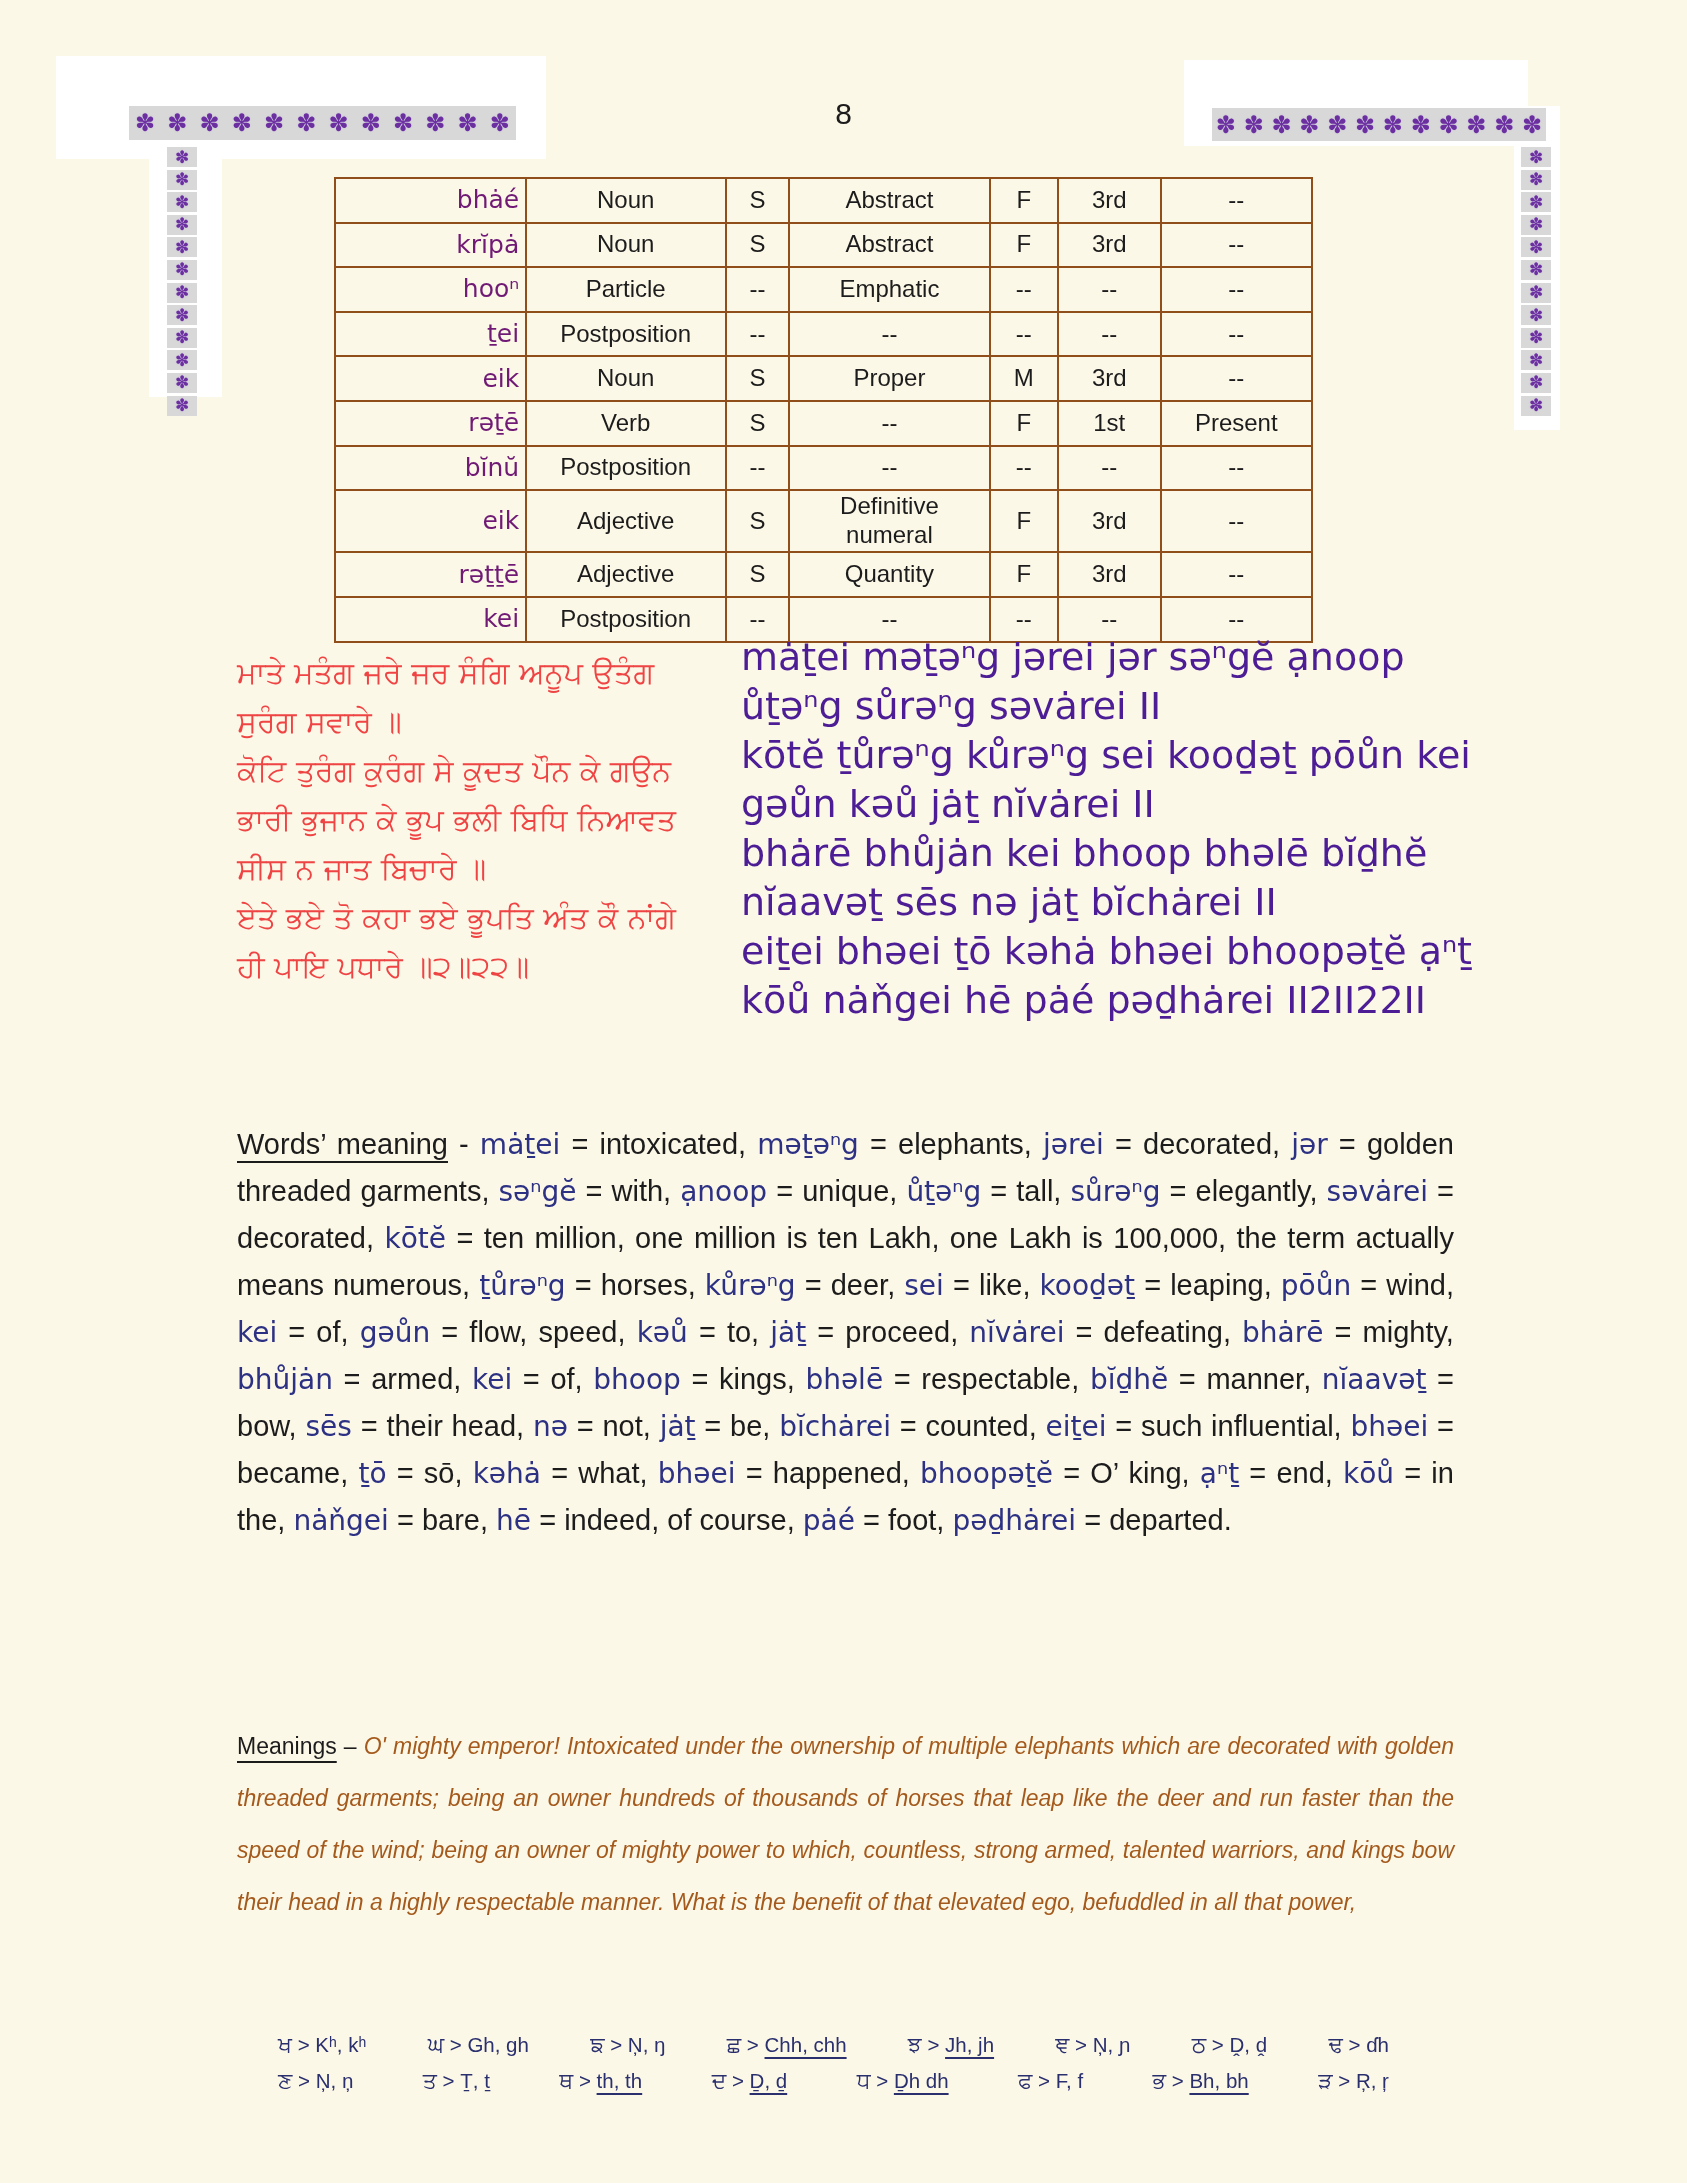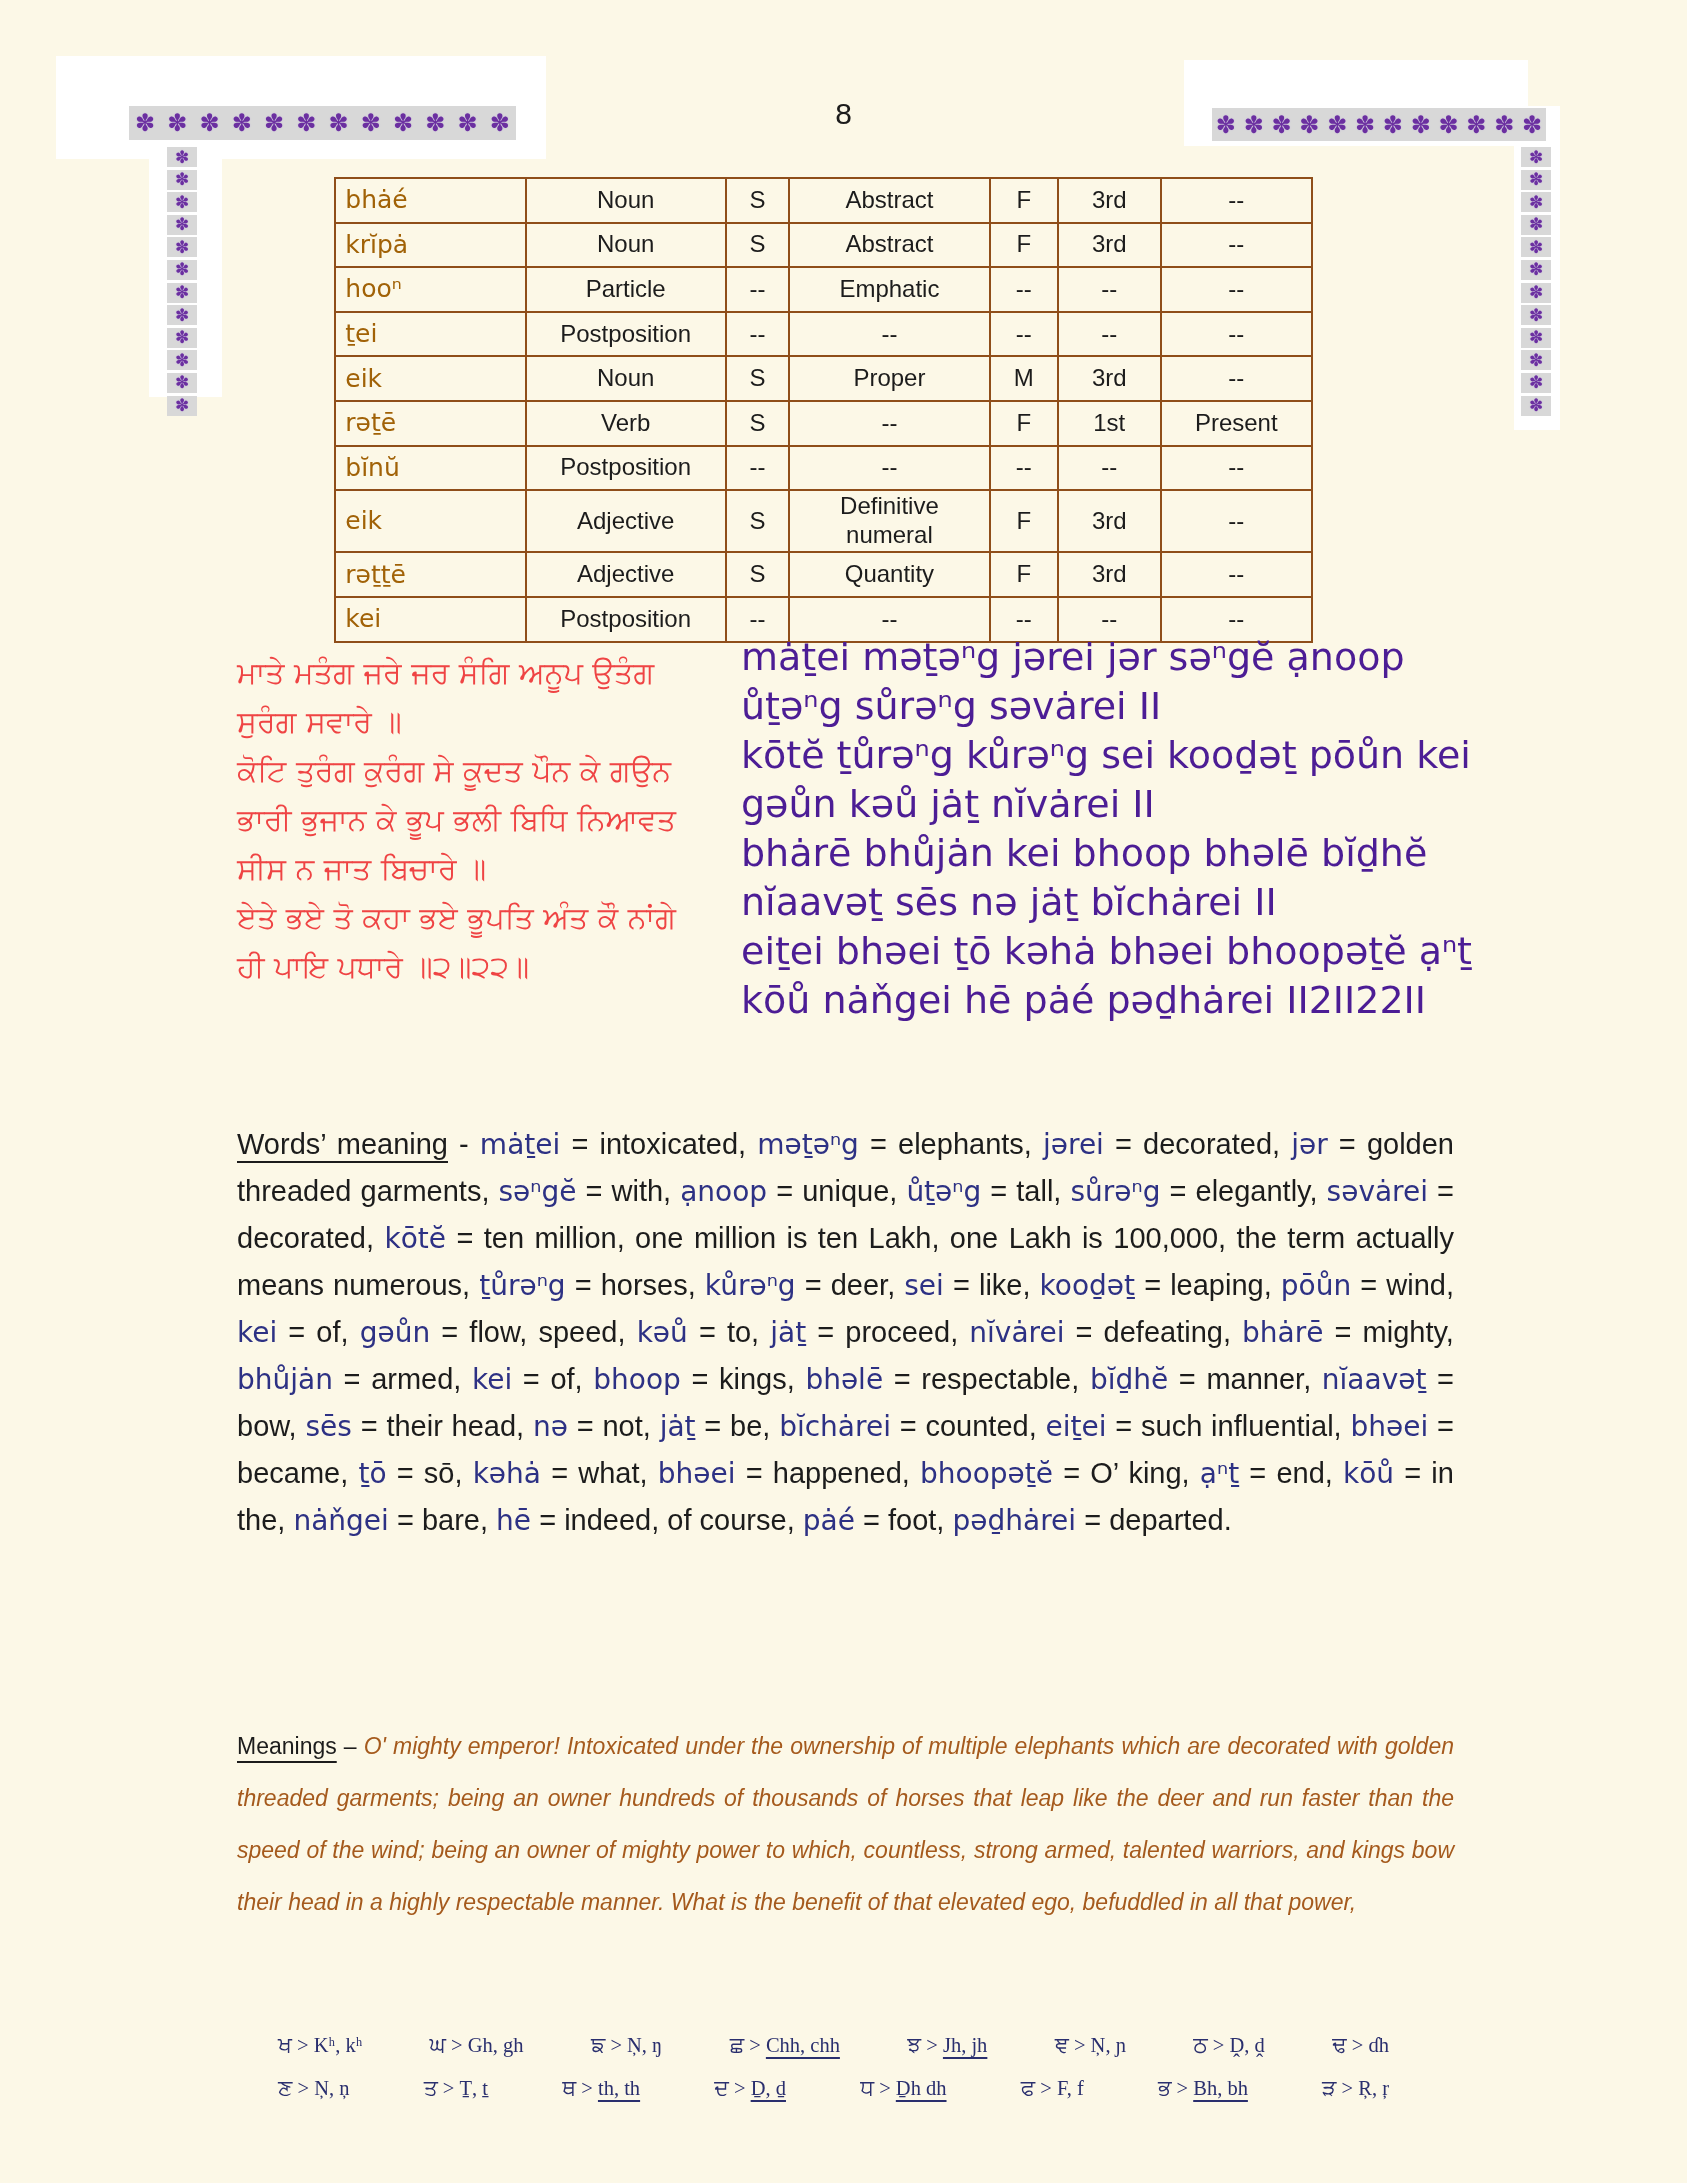--- a/index.html
+++ b/index.html
@@ -8,36 +8,36 @@
   .white-band{position:absolute;background:#ffffff;}
   .orn-strip{position:absolute;background:#d8d8d8;display:flex;align-items:center;justify-content:space-around;}
   .orn-col{position:absolute;display:flex;flex-direction:column;gap:2.6px;}
   .orn-tile{width:30px;height:20px;background:#d8d8d8;display:flex;align-items:center;justify-content:center;}
   .flower{color:#6b2fa0;font-size:24px;line-height:1;text-shadow:0 0 1.3px #b9a6d8;}
   .orn-tile .flower{font-size:17px;}
   .page-number{position:absolute;top:97px;left:0;right:0;text-align:center;font-size:30px;color:#1c1c1c;}
   table.grid{position:absolute;left:334px;top:177px;width:979px;border-collapse:collapse;}
   table.grid td{border:2px solid #8f4e1a;font-size:24px;color:#1c1c1c;text-align:center;
                 height:40px;padding:1.3px 5.3px;line-height:1.2;}
-  table.grid td.w{text-align:left;color:#a16207;padding-left:9.3px;font-size:25px;
+  table.grid td.w{text-align:right;color:#701a75;padding-left:9.3px;font-size:25px;
                   font-family:"DejaVu Sans",sans-serif;}
   .gurmukhi{position:absolute;left:237px;top:648px;font-size:30px;line-height:49px;
             color:#ef4444;white-space:nowrap;font-family:"DejaVu Sans",sans-serif;}
   .translit{position:absolute;left:741px;top:633px;font-size:38px;line-height:49px;
             color:#4c1d95;white-space:nowrap;font-family:"DejaVu Sans",sans-serif;}
   .wm{position:absolute;left:237px;top:1092px;width:1217px;font-size:29px;line-height:47px;
       text-align:justify;color:#1c1c1c;}
   .wm .head{text-decoration:underline;text-decoration-thickness:2px;text-underline-offset:6.6px;}
   .wm .term{color:#2d3184;font-family:"DejaVu Sans",sans-serif;font-size:28px;}
   .mean{position:absolute;left:237px;top:1697px;width:1217px;font-size:23px;line-height:52px;text-align:justify;}
   .mean .head{text-decoration:underline;text-decoration-thickness:2px;text-underline-offset:6.6px;color:#1c1c1c;}
   .mean .dash{color:#1c1c1c;}
   .mean .body{font-style:italic;color:#a55a1d;}
   .legend{position:absolute;left:278px;top:2032px;width:1111px;display:flex;flex-direction:column;
-          gap:17px;color:#2a2f6e;font-family:Liberation Serif, serif;}
+          gap:10px;color:#2a2f6e;font-family:Liberation Sans, sans-serif;}
   .legend .lrow{display:flex;justify-content:space-between;font-size:20.5px;line-height:1.2;}
   .legend .entry{white-space:nowrap;}
   .legend .u{text-decoration:underline;text-underline-offset:4.6px;}
   .legend .g{font-size:22px;}
 </style>
 </head>
 <body>
 
 <div class="page">
 

